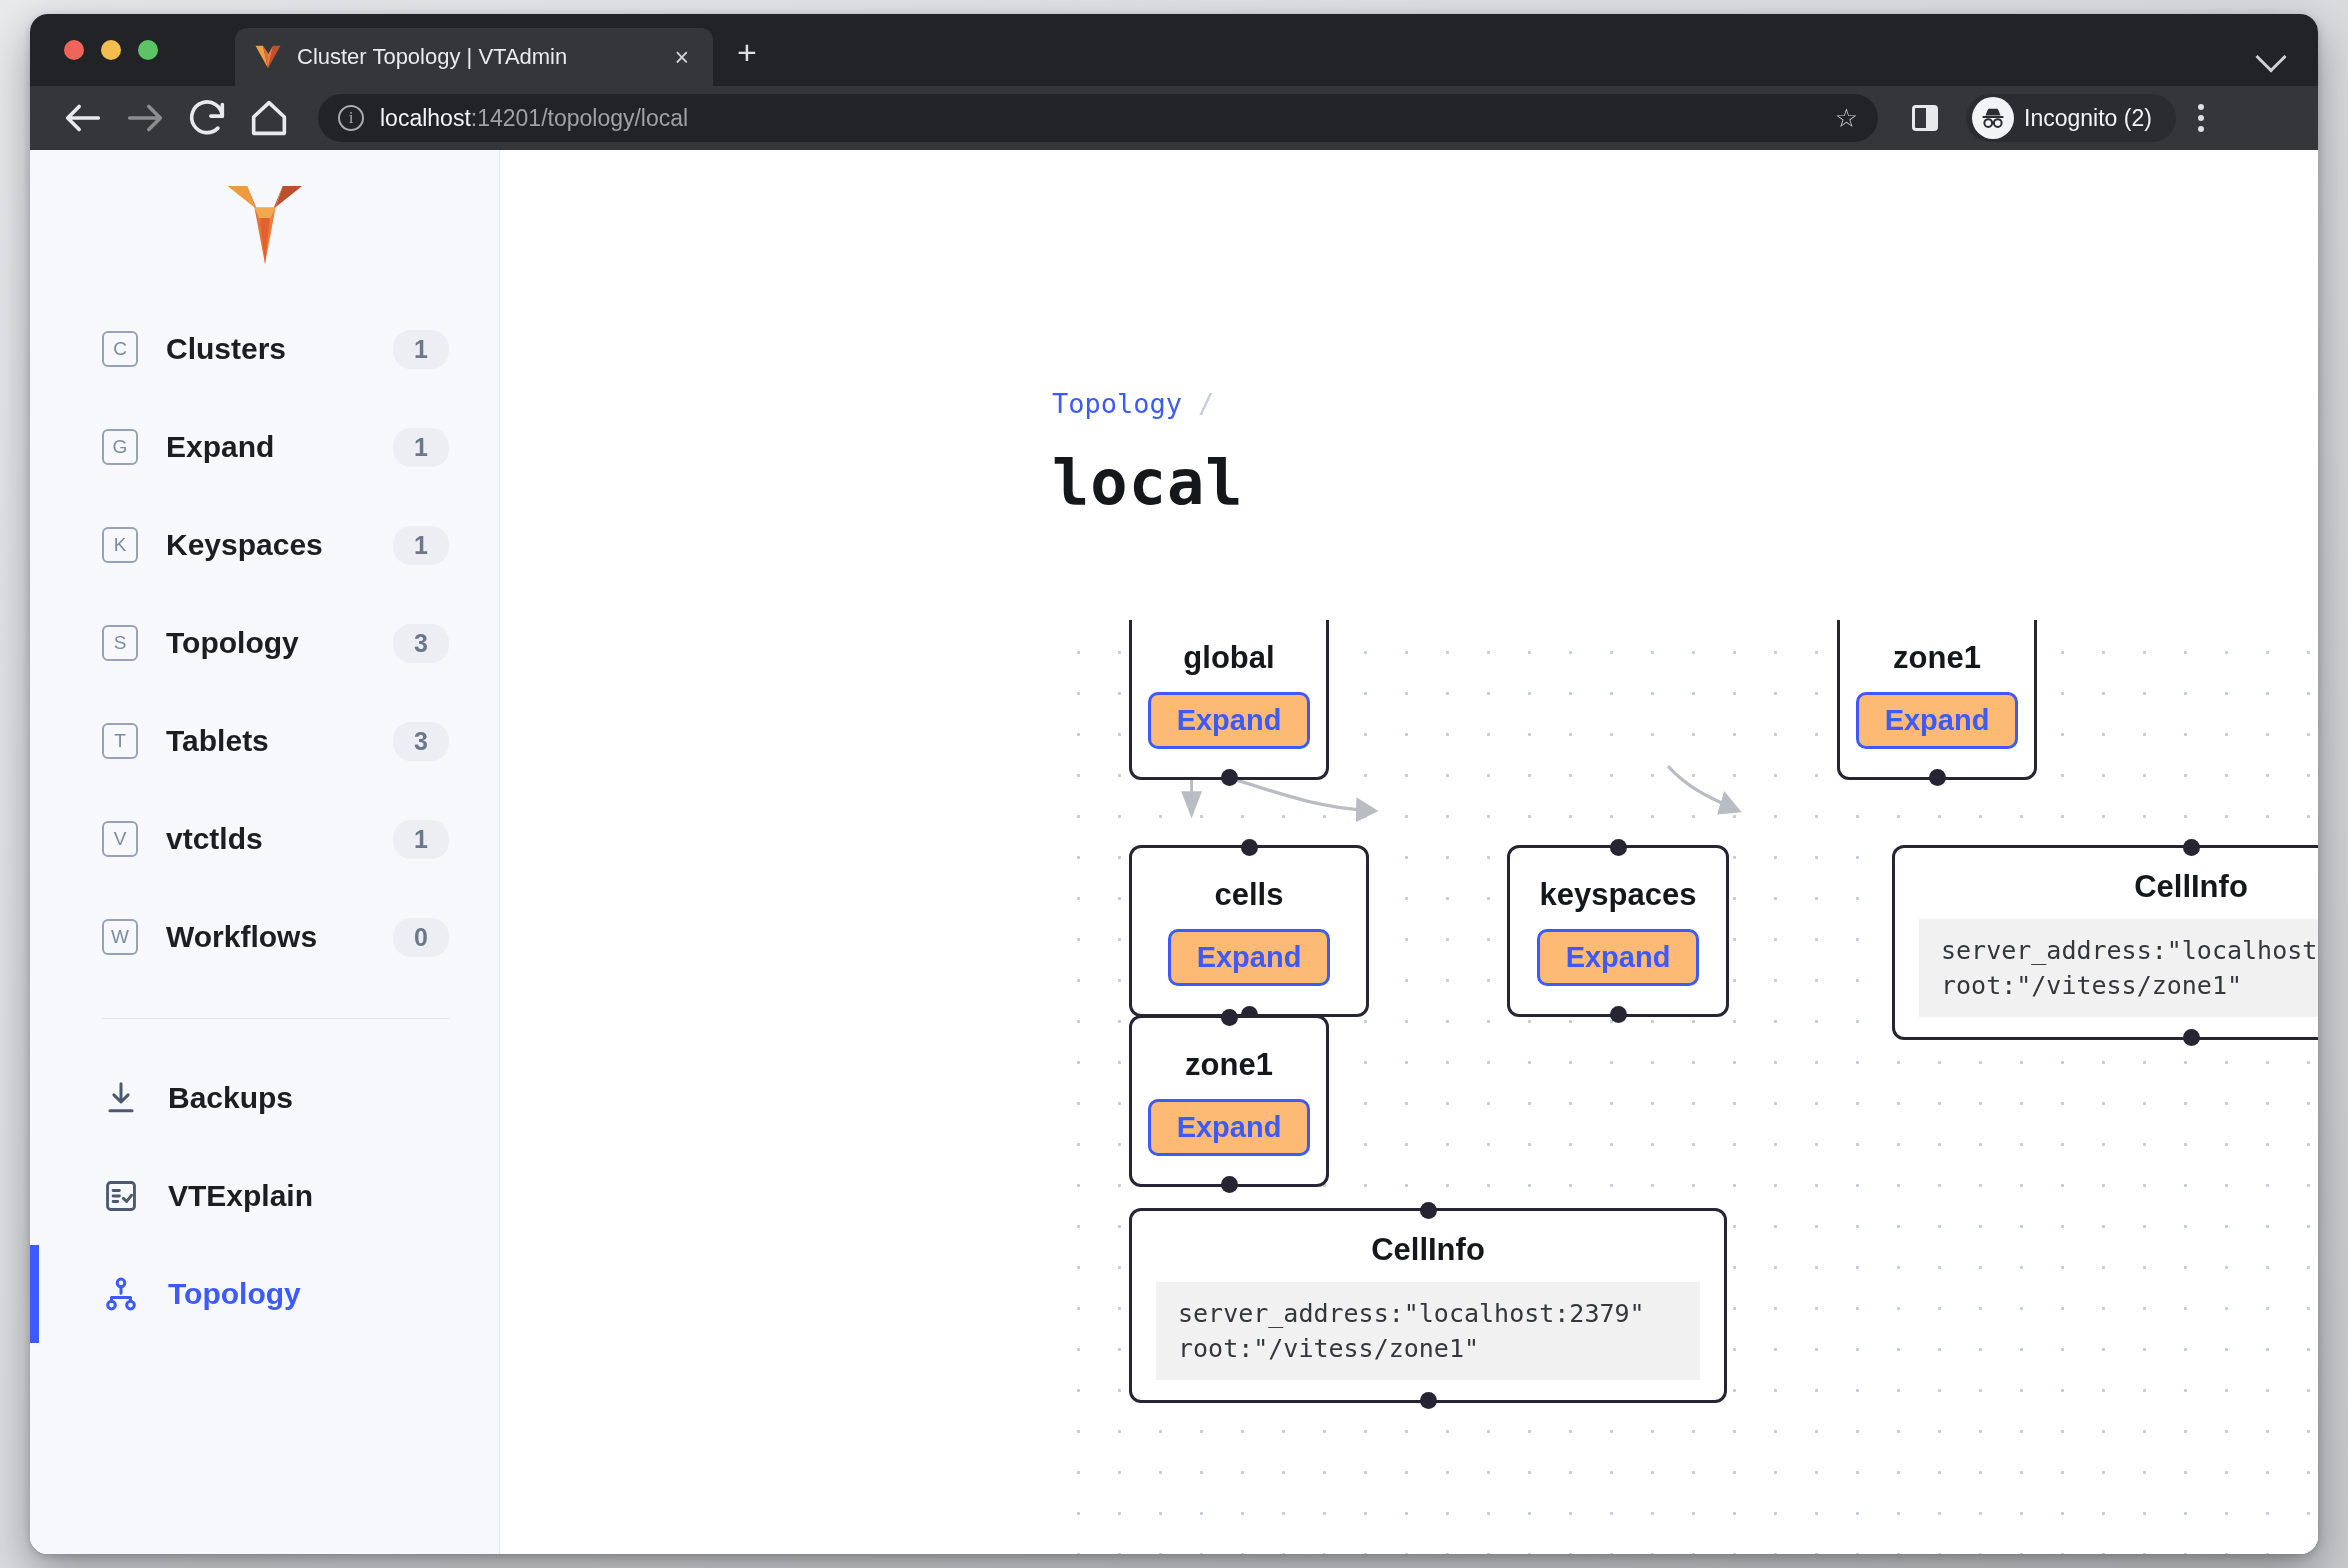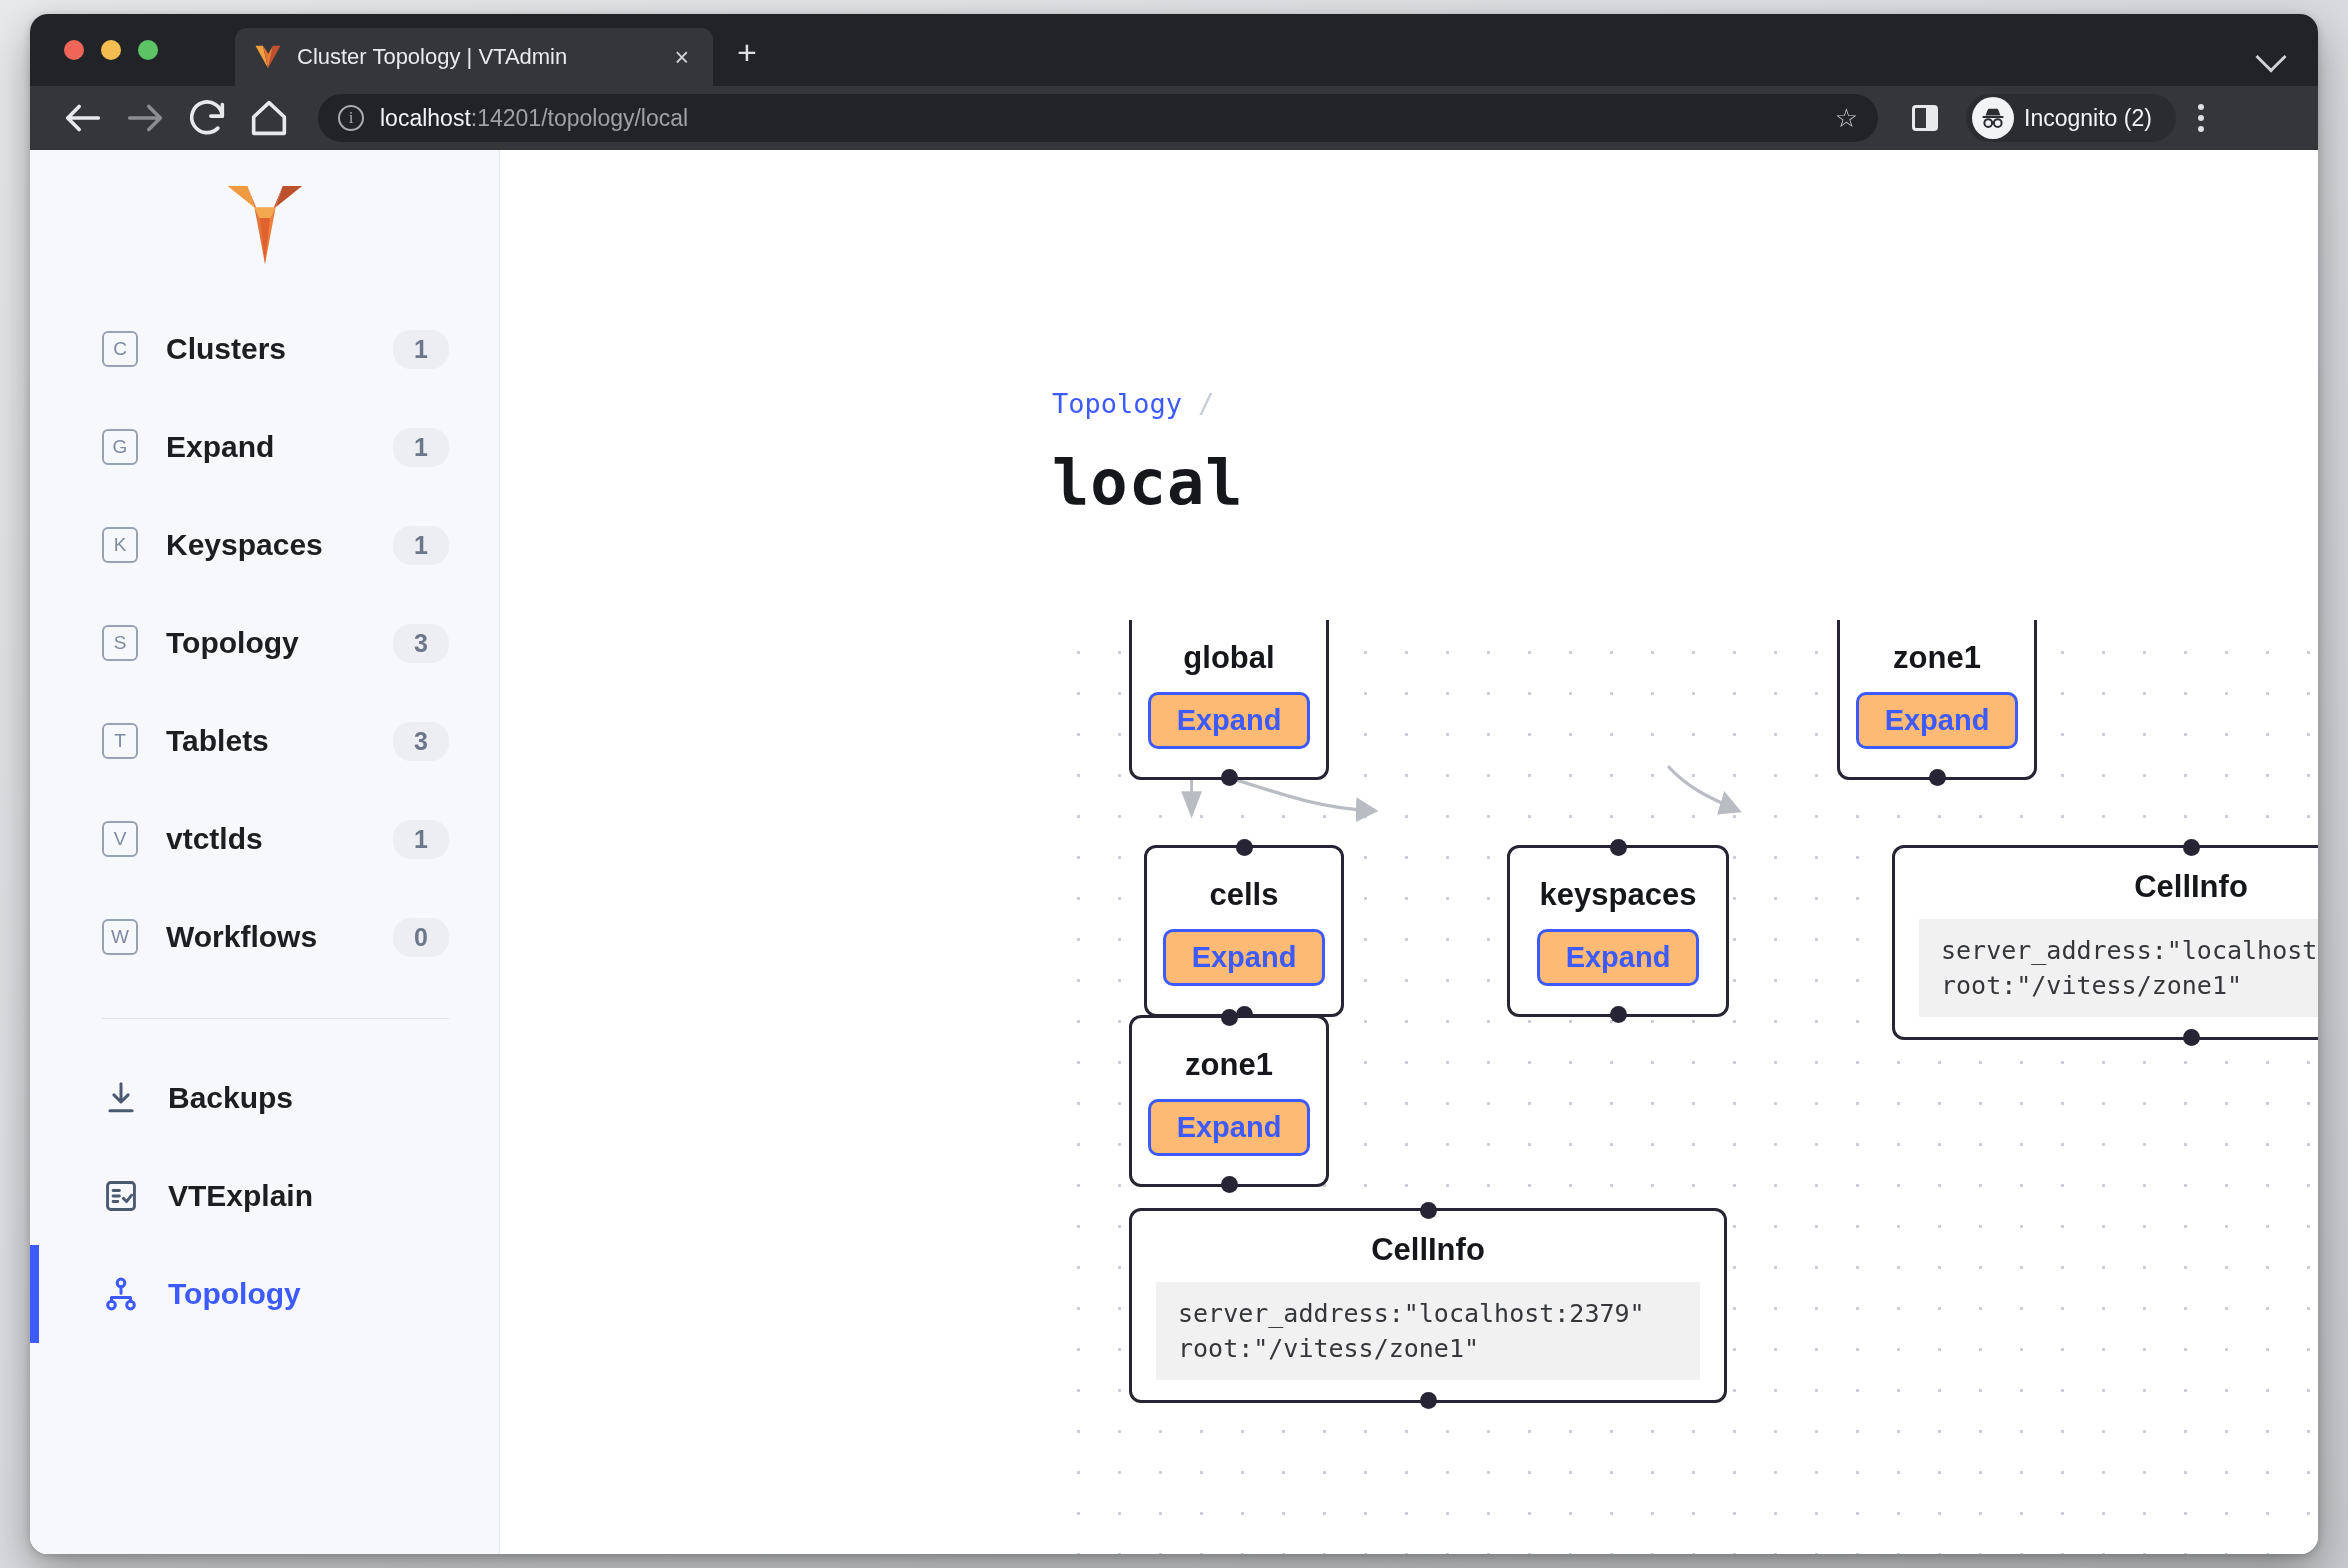--- a/index.html
+++ b/index.html
@@ -286,21 +286,21 @@
           <button class="expand-btn">Expand</button>
           <span class="port bot"></span>
         </div>
 
         <div class="node" style="left:785px; top:-12px; width:200px; height:172px;">
           <span class="node-title">zone1</span>
           <button class="expand-btn">Expand</button>
           <span class="port bot"></span>
         </div>
 
-        <div class="node" style="left:92px; top:225px; width:200px; height:172px;">
+        <div class="node" style="left:77px; top:225px; width:240px; height:172px;">
           <span class="port top"></span>
           <span class="node-title">cells</span>
           <button class="expand-btn">Expand</button>
           <span class="port bot"></span>
         </div>
 
         <div class="node" style="left:455px; top:225px; width:222px; height:172px;">
           <span class="port top"></span>
           <span class="node-title">keyspaces</span>
           <button class="expand-btn">Expand</button>

